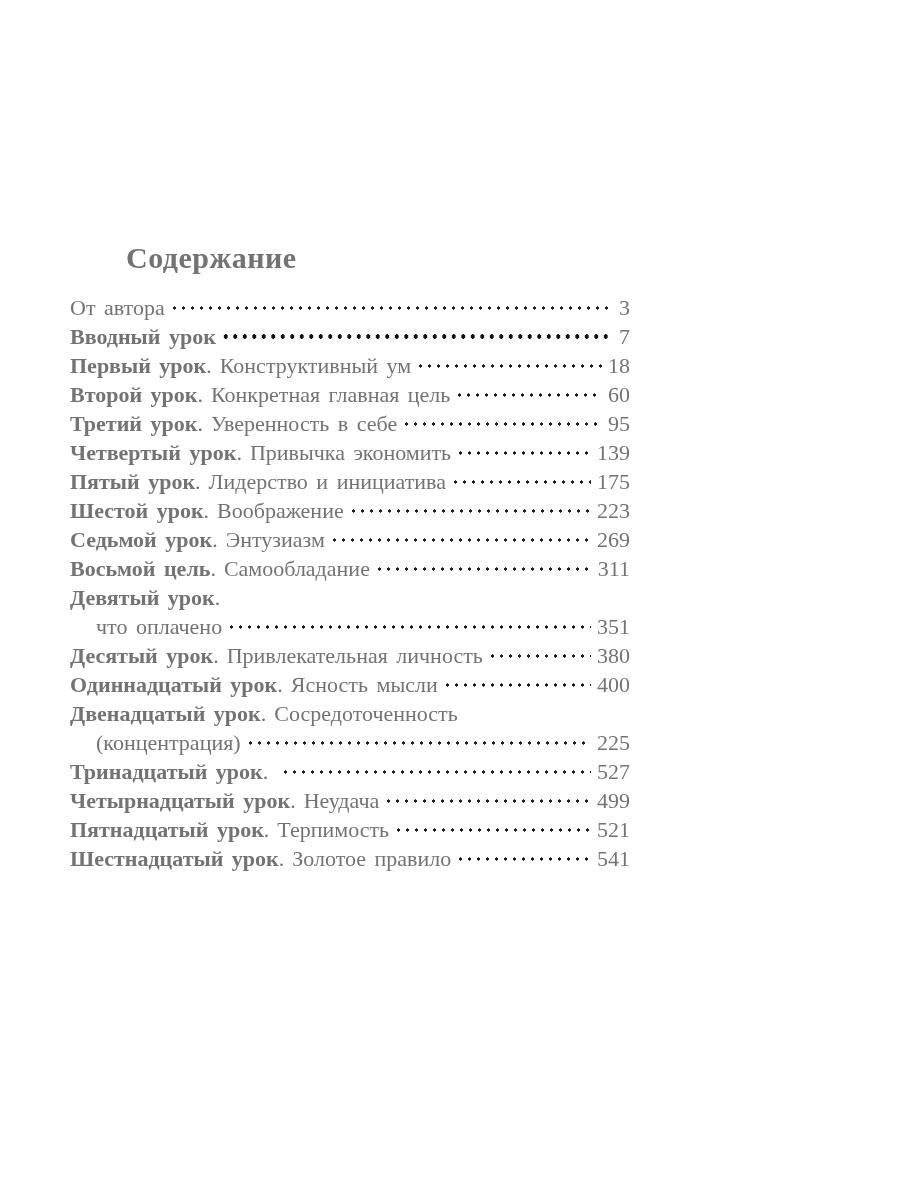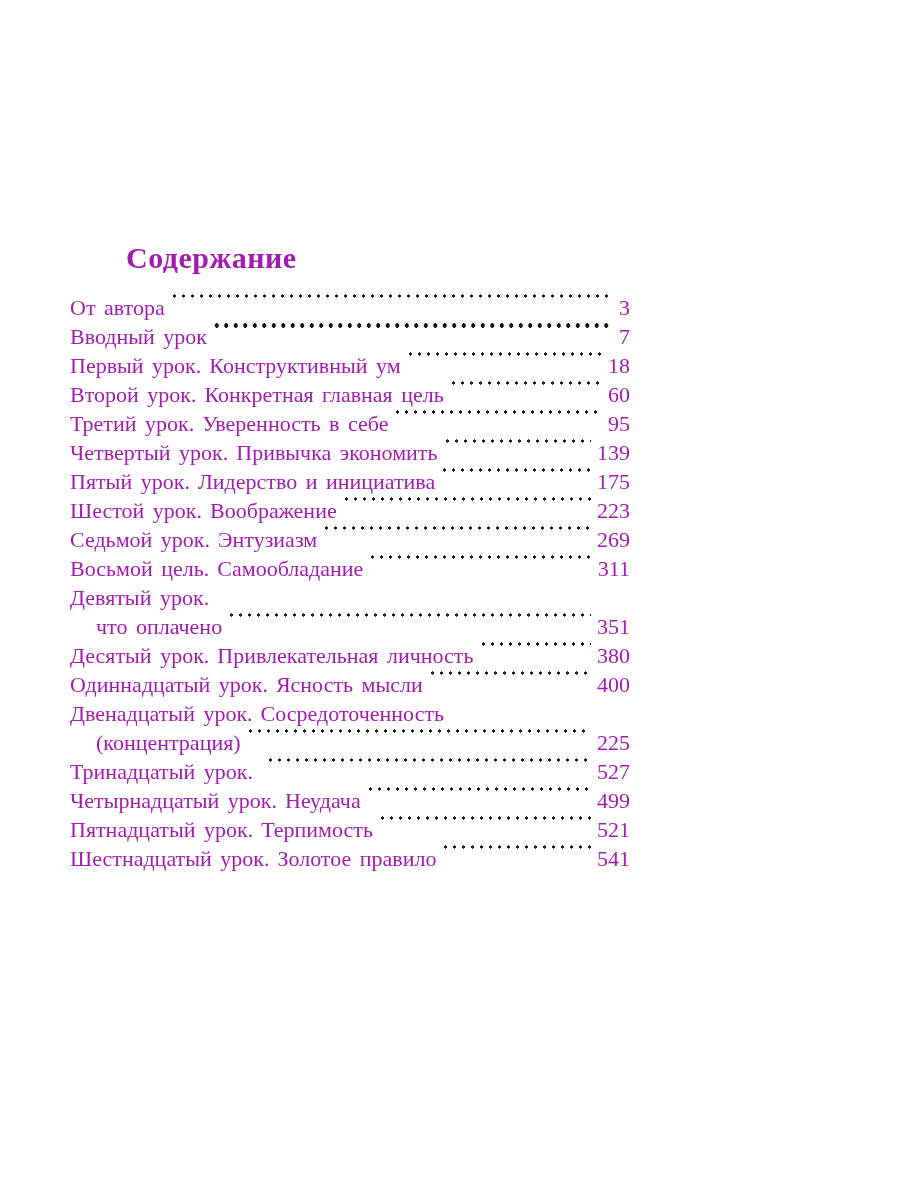--- a/index.html
+++ b/index.html
@@ -7,21 +7,21 @@
     padding: 0;
     background: #ffffff;
   }
   .page {
     position: relative;
     width: 900px;
     height: 1048px;
     background: #ffffff;
     overflow: hidden;
     font-family: "Liberation Serif", serif;
-    color: #a21caf;
+    color: #737373;
   }
   .content {
     position: absolute;
     left: 70px;
     top: 241px;
     width: 560px;
   }
   .toc-title {
     margin: 0 0 18px 0;
     padding-left: 56px;
@@ -31,28 +31,28 @@
     letter-spacing: 0.5px;
     word-spacing: 2px;
   }
   .toc-list {
     font-size: 22px;
     line-height: 29px;
     word-spacing: 3px;
   }
   .row {
     display: flex;
-    align-items: flex-start;
+    align-items: center;
     white-space: nowrap;
   }
   .row.cont {
     padding-left: 26px;
   }
   .label {
-    font-weight: normal;
+    font-weight: bold;
   }
   .label.plain {
     font-weight: normal;
   }
   .sep {
     margin-right: 8px;
   }
   .leader {
     flex: 1 1 auto;
     min-width: 12px;

